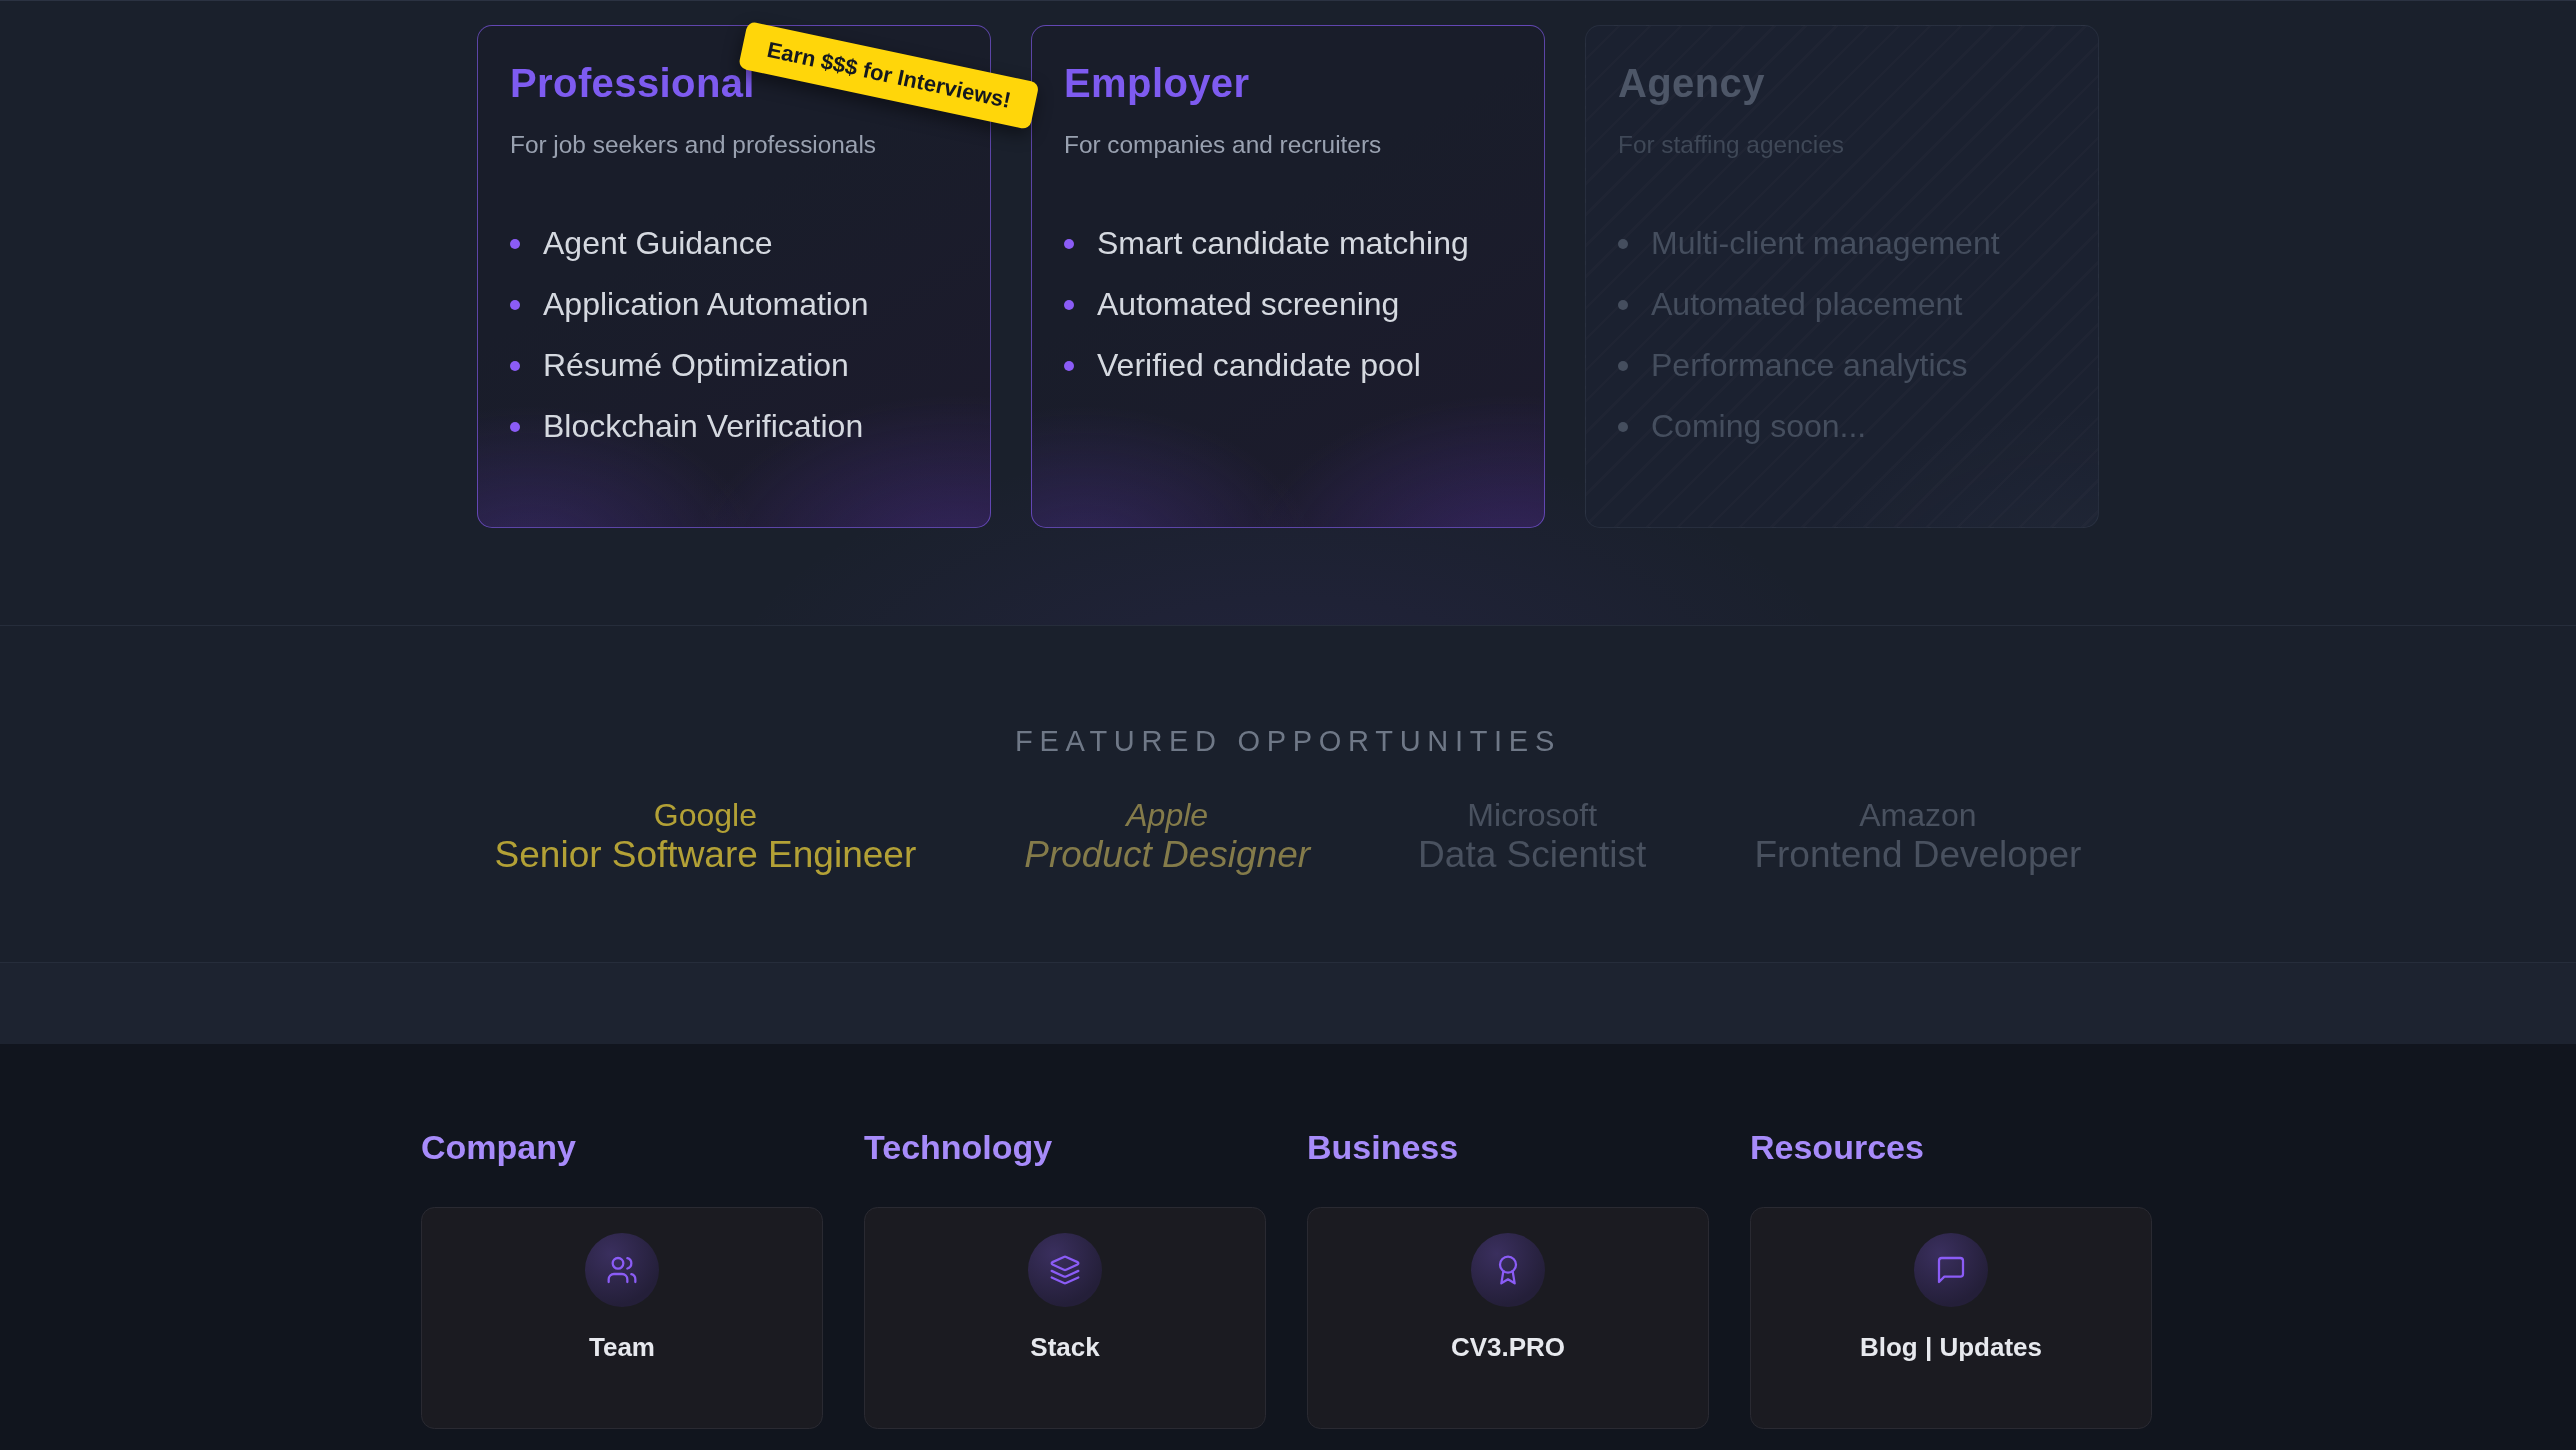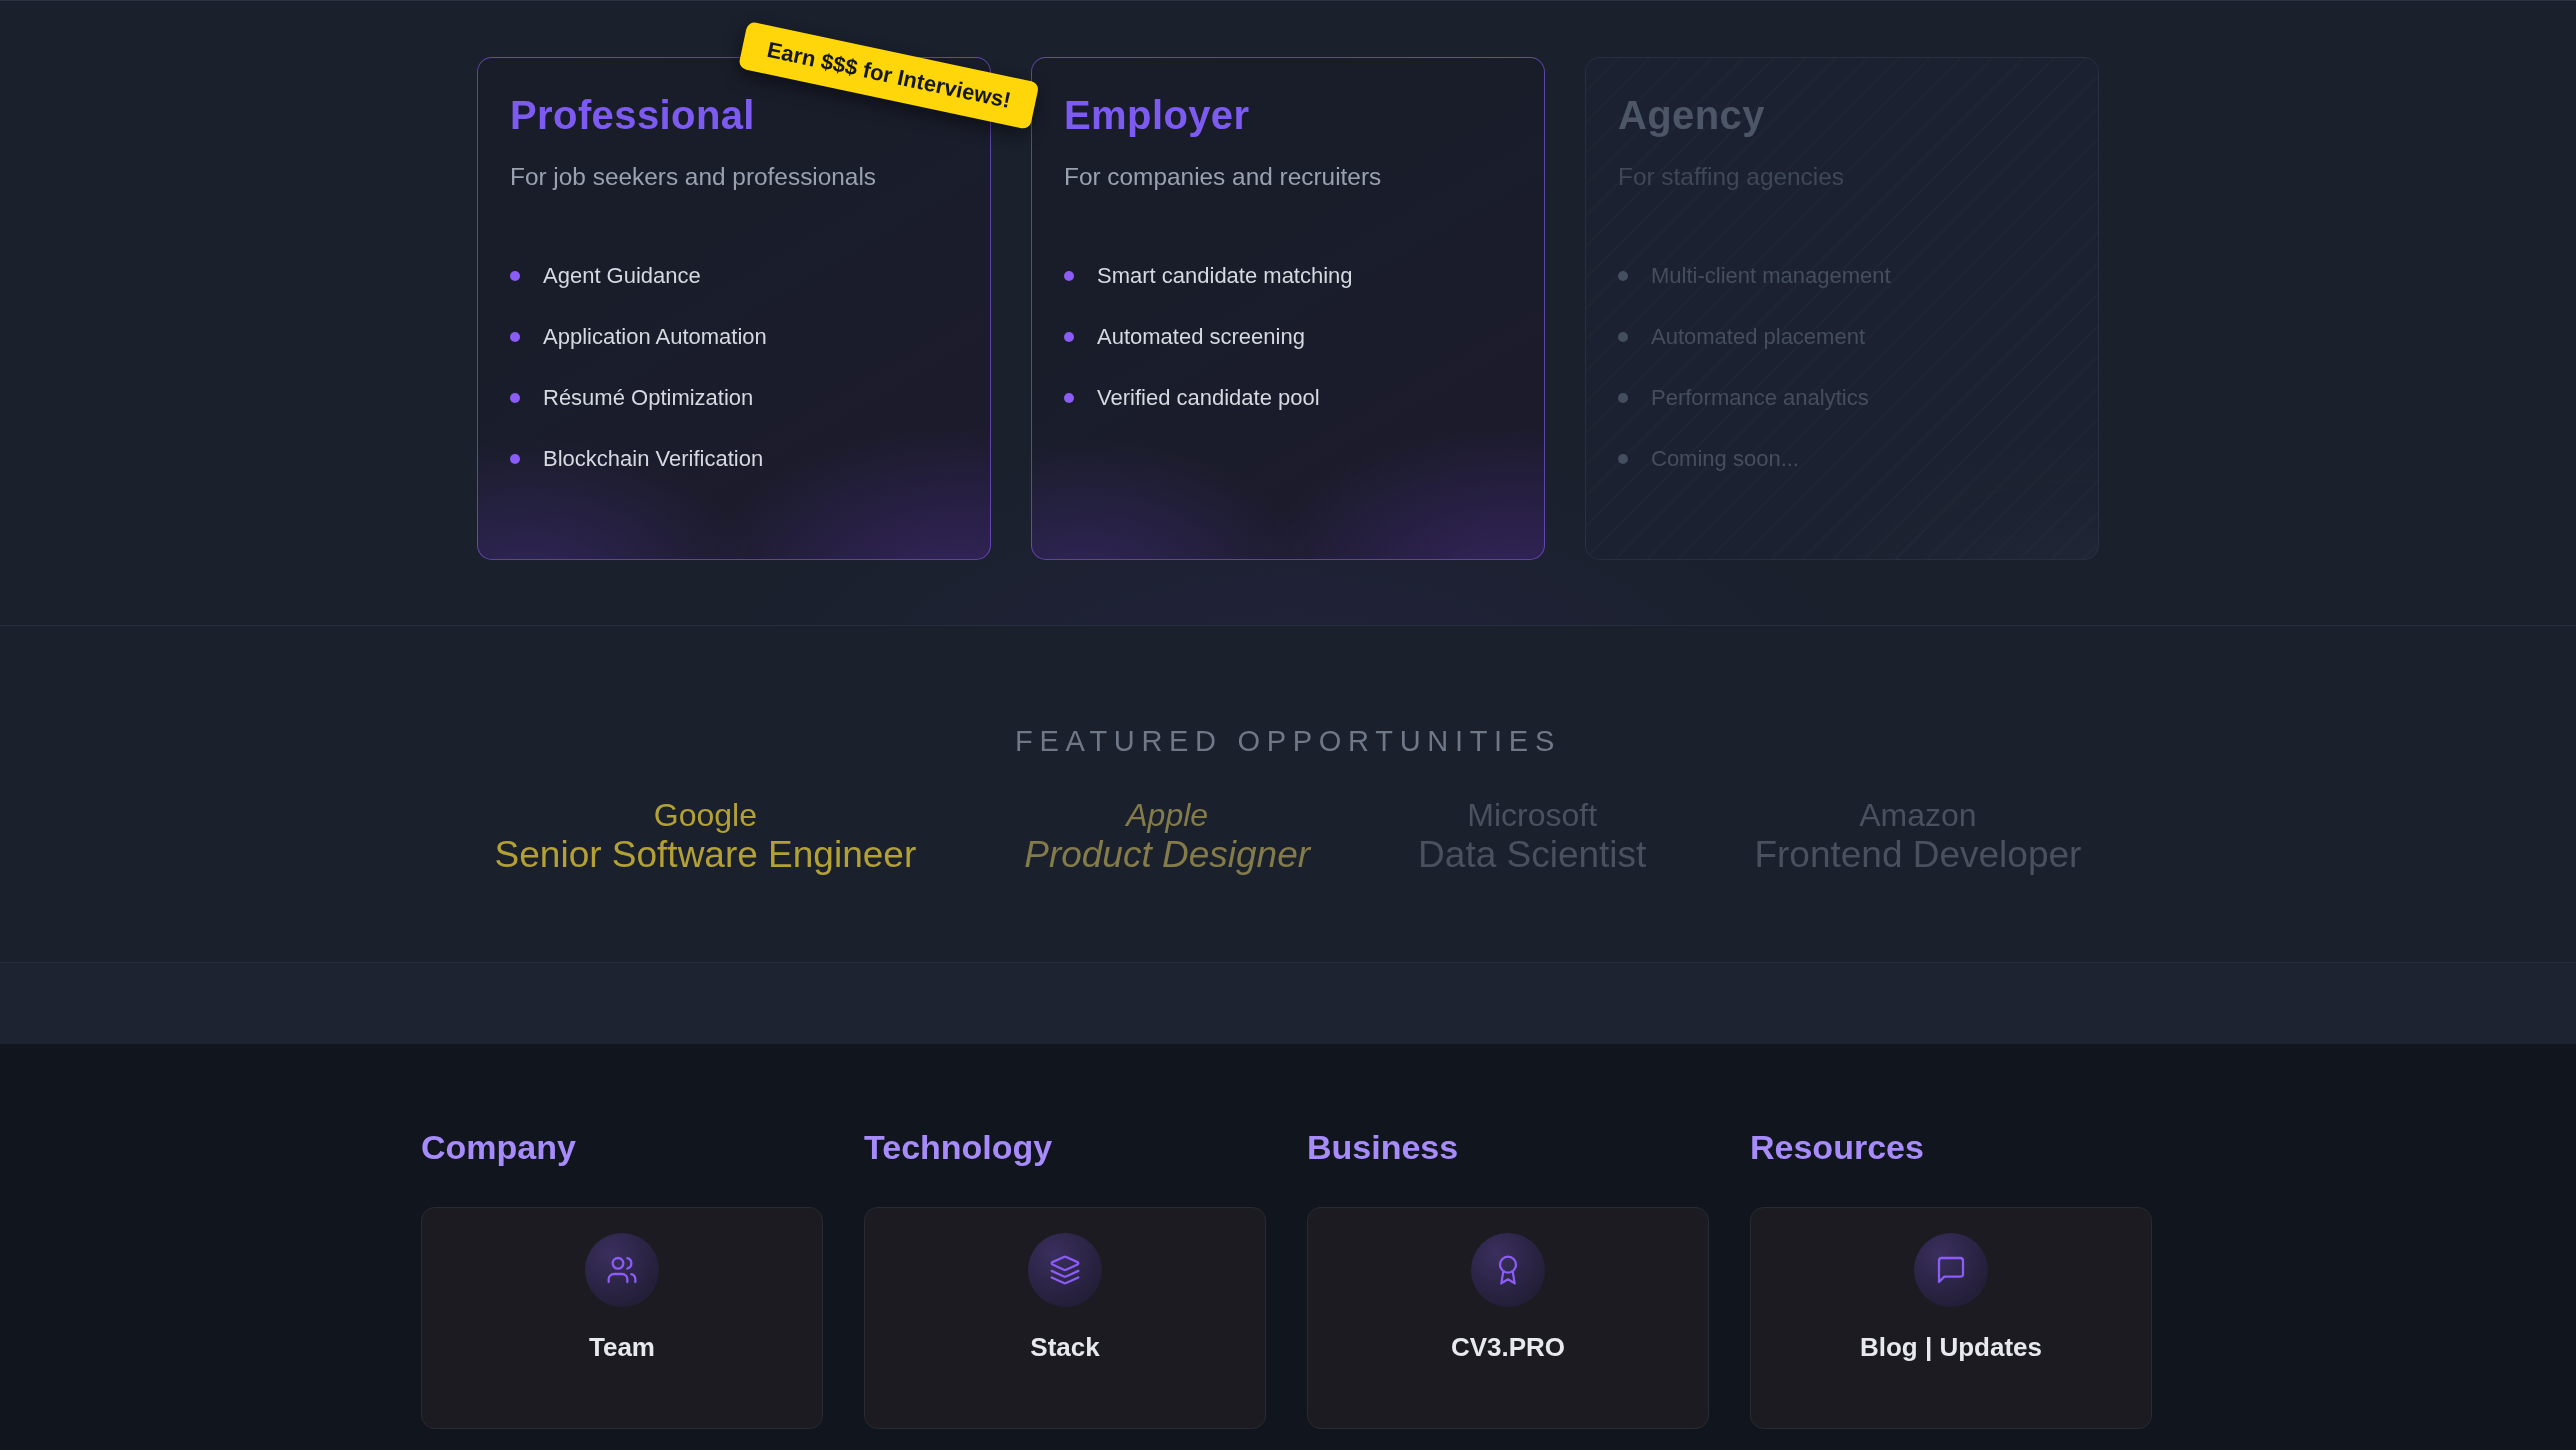--- a/index.html
+++ b/index.html
@@ -8,21 +8,21 @@
     position:relative; width:2576px; height:1450px; overflow:hidden;
     background:#1a202c; font-family:"Liberation Sans", sans-serif;
   }
 
   
   .plans {
     position:relative; height:626px;
     border-top:0.8px solid #2b3242; border-bottom:0.8px solid #262d3b;
     background: radial-gradient(926px 421px at 50% 112%, rgba(106,64,206,0.10), transparent 62%), #1a202c;
   }
-  .plans-row { display:flex; justify-content:center; gap:40px; padding-top:56px; }
+  .plans-row { display:flex; justify-content:center; gap:40px; padding-top:24px; }
   .card {
     width:514px; height:503px; border-radius:15px; padding:35px 32px 0 32px;
     position:relative;
   }
   .card.active {
     border:1.7px solid rgba(134,94,244,0.62);
     background:
       radial-gradient(362px 236px at 10% 106%, rgba(101,60,196,0.30), transparent 64%),
       radial-gradient(421px 269px at 94% 108%, rgba(101,60,196,0.34), transparent 64%),
       linear-gradient(150deg, #191d2a 40%, #1d1a2d 100%);
@@ -32,21 +32,21 @@
     background:
       repeating-linear-gradient(135deg, rgba(255,255,255,0.014) 0 2.5px, transparent 2.5px 22px),
       radial-gradient(438px 286px at 96% 112%, rgba(120,130,170,0.06), transparent 62%),
       #1b2130;
   }
   .card-title { margin:0 0 25px 0; font-size:40px; font-weight:700; color:#7e5bf0; letter-spacing:0.4px; }
   .card.disabled .card-title { color:#4d5667; }
   .card-sub { margin:0 0 54px 0; font-size:24.4px; color:#99a1b0; }
   .card.disabled .card-sub { color:#3f4857; }
   .features { list-style:none; margin:0; padding:0; }
-  .features li { display:flex; align-items:center; gap:23px; height:61px; font-size:22px; color:#d5d9e0; }
+  .features li { display:flex; align-items:center; gap:23px; height:61px; font-size:32px; color:#d5d9e0; }
   .card.disabled .features li { color:#454e5e; }
   .dot { width:10px; height:10px; border-radius:50%; background:#8b5cf6; flex:0 0 auto; }
   .card.disabled .dot { background:#454e5e; }
 
   .badge {
     position:absolute; left:748px; top:20px; transform:rotate(12deg); transform-origin:left top;
     background:#ffd60a; color:#14181f; font-weight:700; font-size:22px;
     padding:11px 25px; border-radius:8.4px; box-shadow:0 6.7px 17px rgba(0,0,0,0.45);
     white-space:nowrap; z-index:5;
   }

